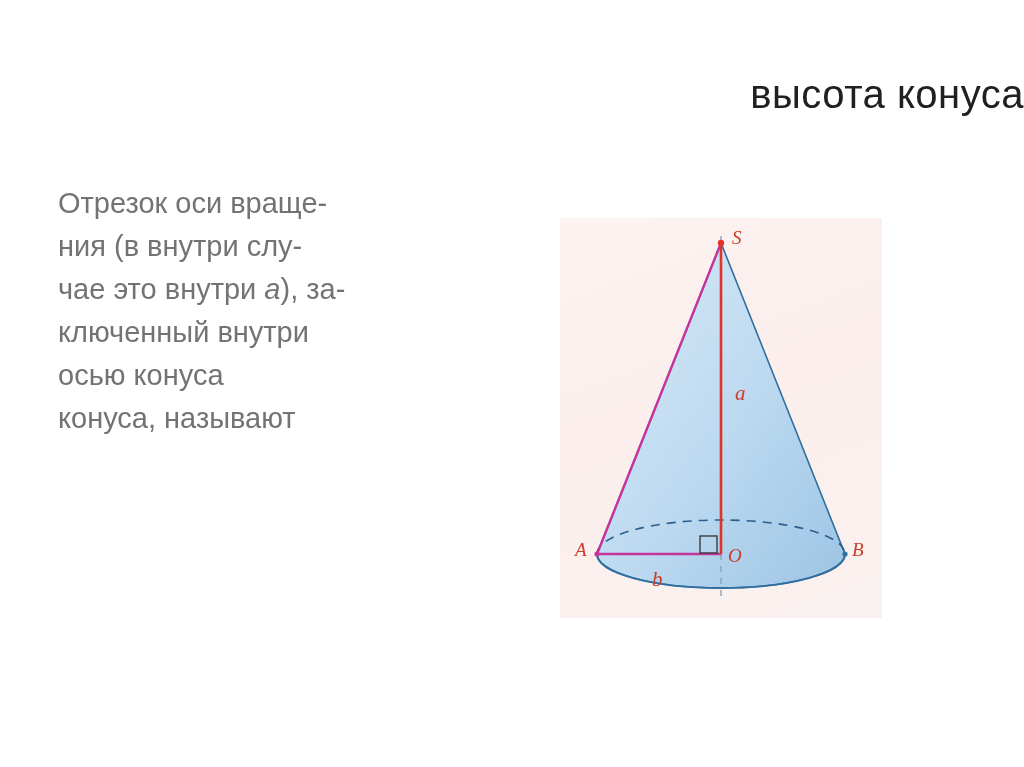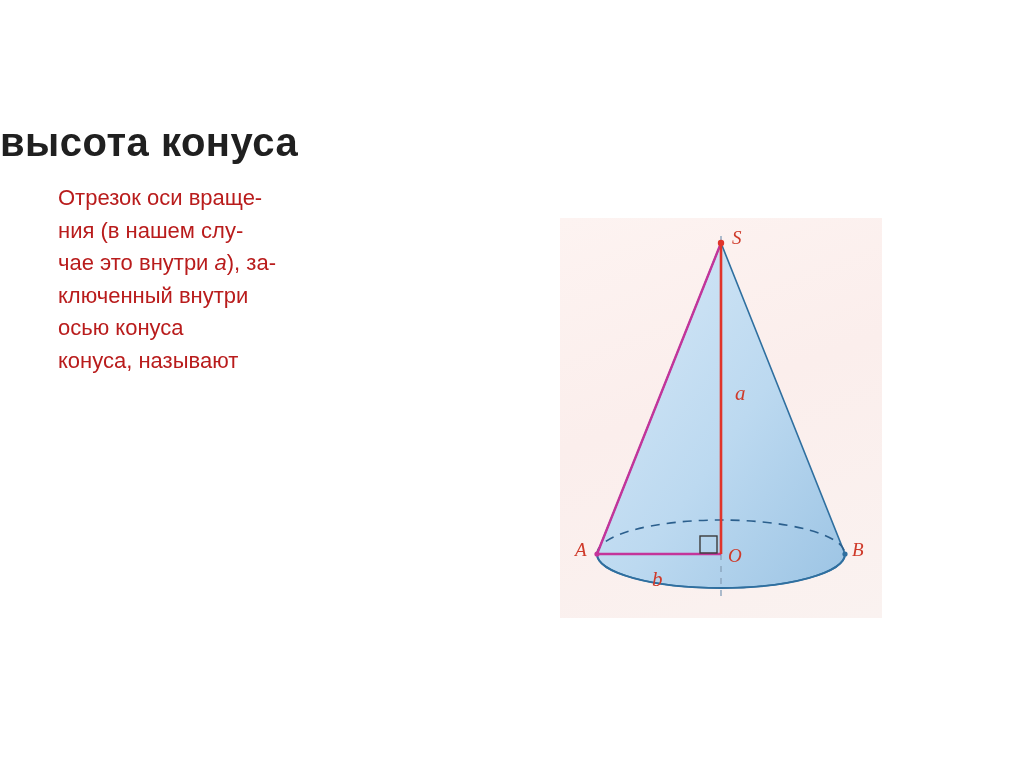--- a/index.html
+++ b/index.html
@@ -20,36 +20,35 @@
     position: absolute;
     inset: 0;
     background: #ffffff;
   }
 
   .slide-title {
     position: absolute;
     top: 72px;
     left: 0;
     width: 1024px;
-    text-align: left;
+    text-align: right;
     font-size: 40px;
-    font-weight: bold;
+    font-weight: normal;
     letter-spacing: 0.5px;
     color: #202020;
-    margin-top: 48px;
   }
 
   .body-text {
     position: absolute;
     top: 182px;
     left: 58px;
     width: 420px;
-    font-size: 22px;
+    font-size: 29px;
     line-height: 1.48;
-    color: #b91c1c;
+    color: #737373;
   }
   .body-text .ital {
     font-style: italic;
   }
 
   .figure-wrap {
     position: absolute;
     left: 560px;
     top: 218px;
     width: 322px;
@@ -79,21 +78,21 @@
 </style>
 </head>
 <body>
 
 <div class="slide">
 
   <div class="slide-title">высота конуса</div>
 
   <div class="body-text">
     <div>Отрезок оси враще-</div>
-    <div>ния (в нашем слу-</div>
+    <div>ния (в внутри слу-</div>
     <div>
       <span>чае это внутри </span><span class="ital">a</span><span>), за-</span>
     </div>
     <div>ключенный внутри</div>
     <div>осью конуса</div>
     <div>конуса, называют</div>
   </div>
 
   <div class="figure-wrap">
     <div class="figure-bg"></div>

